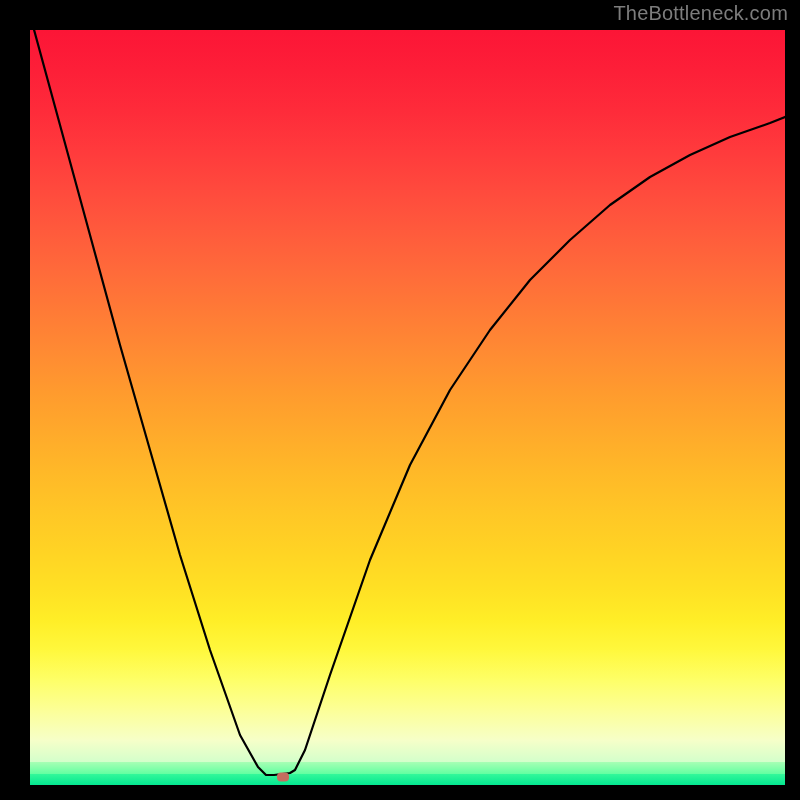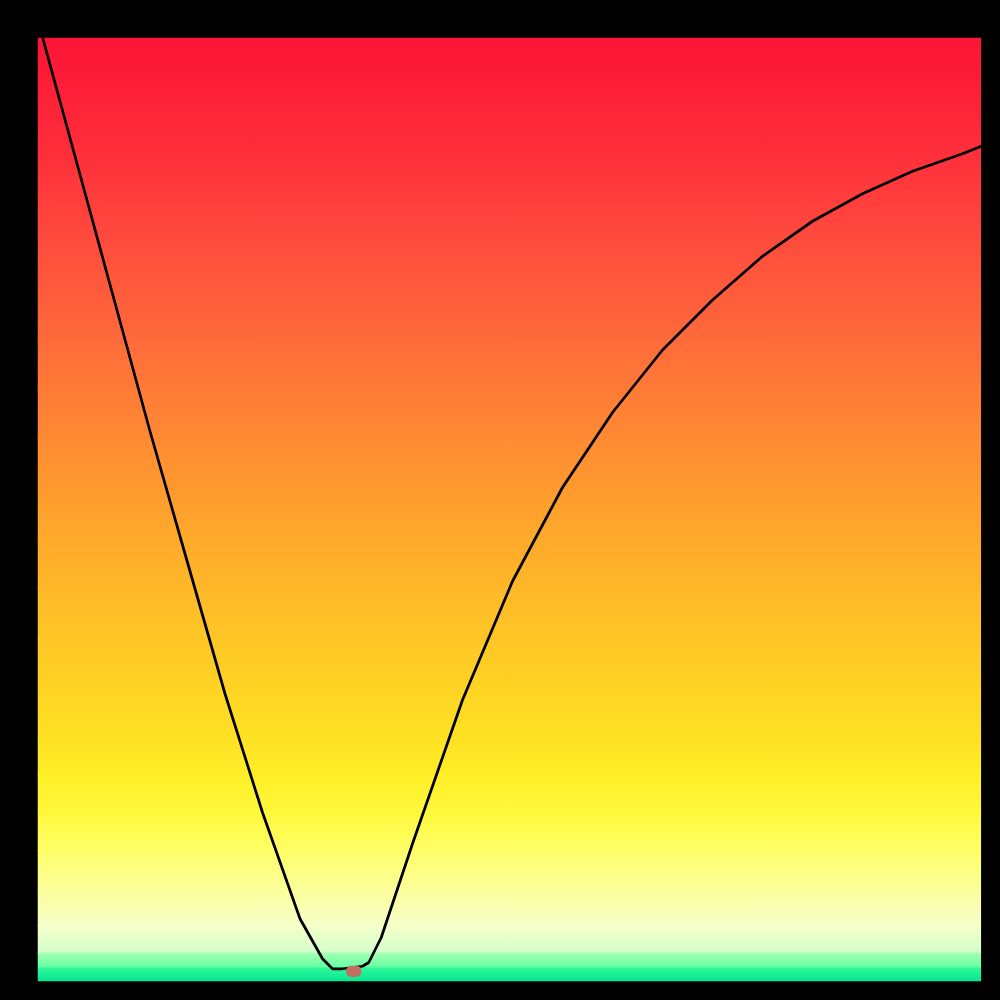--- a/index.html
+++ b/index.html
@@ -57,20 +57,21 @@
     background: #c56e5f;
     border-radius: 4px;
     transform: translate(-50%, -50%);
     z-index: 4;
   }
 </style>
 </head>
 <body>
 
 <div class="stage">
+  <div class="watermark">TheBottleneck.com</div>
   <div class="plot" id="plot">
 
     <div class="gradient-band" style="top: 0px; height: 41px; background: linear-gradient(rgb(252, 21, 54), rgb(253, 31, 56));"></div>
       <div class="gradient-band" style="top: 40px; height: 41px; background: linear-gradient(rgb(253, 31, 56), rgb(254, 43, 58));"></div>
       <div class="gradient-band" style="top: 80px; height: 41px; background: linear-gradient(rgb(254, 43, 58), rgb(255, 58, 60));"></div>
       <div class="gradient-band" style="top: 120px; height: 41px; background: linear-gradient(rgb(255, 58, 60), rgb(255, 74, 61));"></div>
       <div class="gradient-band" style="top: 160px; height: 41px; background: linear-gradient(rgb(255, 74, 61), rgb(255, 90, 60));"></div>
       <div class="gradient-band" style="top: 200px; height: 41px; background: linear-gradient(rgb(255, 90, 60), rgb(255, 106, 58));"></div>
       <div class="gradient-band" style="top: 240px; height: 41px; background: linear-gradient(rgb(255, 106, 58), rgb(255, 122, 54));"></div>
       <div class="gradient-band" style="top: 280px; height: 41px; background: linear-gradient(rgb(255, 122, 54), rgb(255, 138, 51));"></div>

